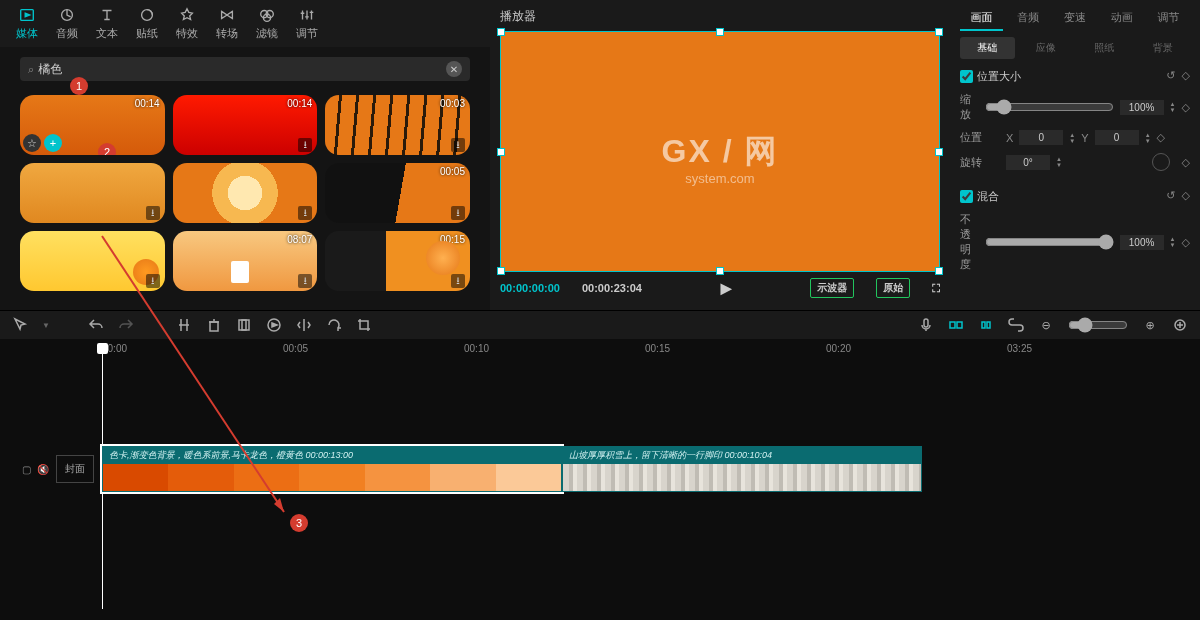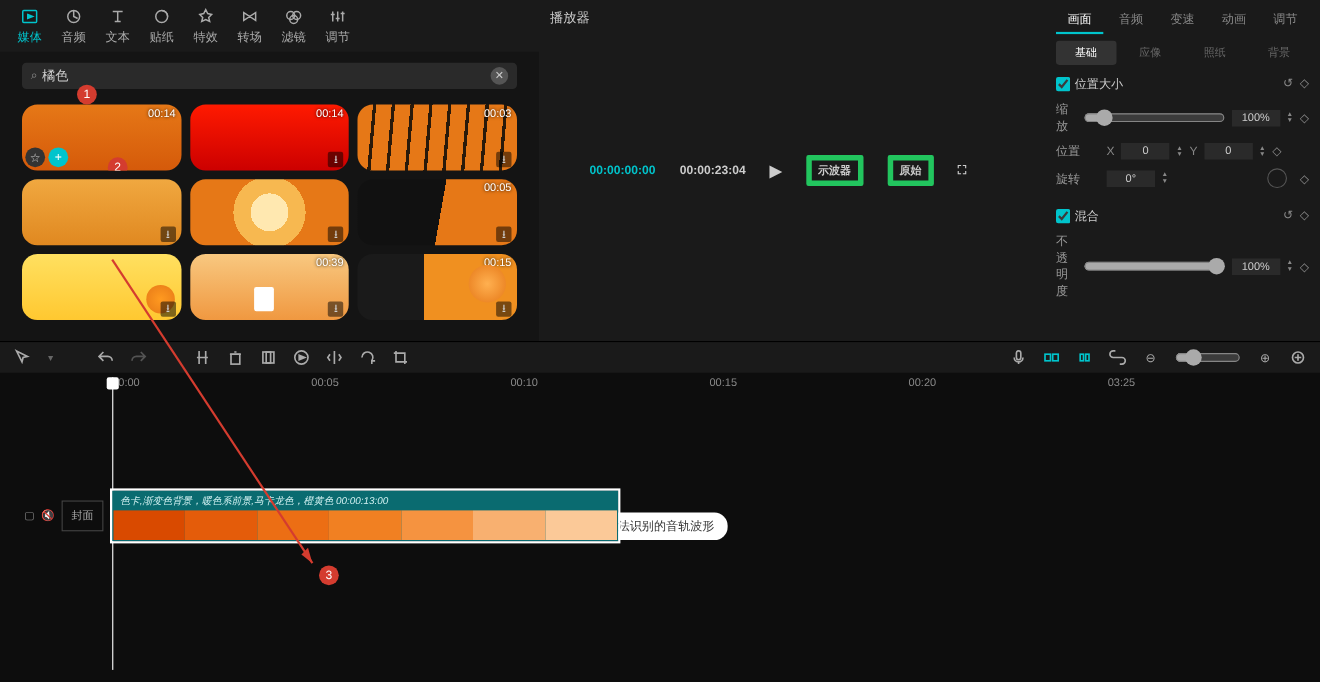--- a/index.html
+++ b/index.html
@@ -23,33 +23,33 @@
 .ann { position:absolute; width:18px; height:18px; border-radius:50%; background:#d43c2f; color:#fff; display:flex; align-items:center; justify-content:center; font-size:11px; z-index:10; }
 .arrow { position:absolute; pointer-events:none; z-index:9; }
 .grid { display:grid; grid-template-columns:repeat(3,1fr); gap:8px; margin-top:14px; }
 .thumb { position:relative; height:60px; border-radius:14px; overflow:hidden; cursor:pointer; }
 .thumb .dur { position:absolute; top:3px; right:5px; font-size:10px; color:#fff; text-shadow:0 0 3px #000; }
 .thumb .dl { position:absolute; bottom:3px; right:5px; width:14px; height:14px; background:rgba(0,0,0,0.5); border-radius:2px; display:flex; align-items:center; justify-content:center; font-size:10px; }
 .thumb .addbar { position:absolute; bottom:3px; left:3px; display:flex; gap:3px; }
 .addbar .fav,.addbar .add { width:18px; height:18px; border-radius:50%; display:flex; align-items:center; justify-content:center; font-size:11px; }
 .fav { background:#333; color:#ccc; }
 .add { background:#00c4cc; color:#fff; }
-.mid-panel { flex:1; background:#1a1a1a; display:flex; padding:6px 10px; }
+.mid-panel { flex:1; background:#1a1a1a; display:flex; flex-direction:column; padding:6px 10px; }
 .mid-head { font-size:12px; color:#ccc; padding:2px 0 6px; }
 .preview { flex:1; border:1px solid #00c4cc; background:#e67817; position:relative; }
 .preview .h { position:absolute; width:8px; height:8px; background:#fff; border:1px solid #00c4cc; }
 .h.tl{top:-4px;left:-4px}.h.tr{top:-4px;right:-4px}.h.bl{bottom:-4px;left:-4px}.h.br{bottom:-4px;right:-4px}
 .h.tm{top:-4px;left:50%;margin-left:-4px}.h.bm{bottom:-4px;left:50%;margin-left:-4px}
 .h.ml{left:-4px;top:50%;margin-top:-4px}.h.mr{right:-4px;top:50%;margin-top:-4px}
 .watermark { position:absolute; top:50%; left:50%; transform:translate(-50%,-50%); font-size:32px; color:rgba(255,255,255,0.6); font-weight:bold; letter-spacing:2px; white-space:nowrap; }
 .wm2 { font-size:13px; color:rgba(255,255,255,0.5); position:absolute; top:58%; left:50%; transform:translateX(-50%); }
 .pctrl { display:flex; align-items:center; gap:22px; padding:6px 0; font-size:11px;font-weight:bold; }
 .pctrl .t1 { color:#00c4cc; }
 .pctrl .play { margin-left:auto; margin-right:auto; cursor:pointer; font-size:14px; }
-.pctrl .btn { border:5px solid #22c55e; padding:2px 6px; border-radius:2px; cursor:pointer; font-size:10px; }
+.pctrl .btn { border:1px solid #22c55e; padding:2px 6px; border-radius:2px; cursor:pointer; font-size:10px; }
 .right-panel { width:250px; background:#1a1a1a; padding:6px 10px; font-size:11px; }
 .rtabs { display:flex; gap:4px; margin-bottom:6px; }
 .rtabs div { flex:1; text-align:center; padding:4px 0; cursor:pointer; color:#888; }
 .rtabs div.active { color:#fff; border-bottom:2px solid #00c4cc; }
 .subtabs { display:flex; gap:4px; margin-bottom:10px; }
 .subtabs div { flex:1; text-align:center; padding:4px 0; cursor:pointer; font-size:10px; color:#666; border-radius:3px; }
 .subtabs div.active { background:#333; color:#fff; }
 .prop-row { display:flex; align-items:center; gap:6px; margin:8px 0; }
 .prop-row .lbl { width:40px; color:#999; }
 .prop-row input[type=range] { flex:1; accent-color:#aaa; }
@@ -190,36 +190,48 @@
             </div>
           <div class="thumb" style="background:linear-gradient(100deg,#111 52%,#e67817 52%)">
               <span class="dur">00:05</span>
               <span class="dl">⭳</span>
             </div>
           <div class="thumb" style="background:linear-gradient(#ffe060,#ffc830)">
               <div style="position:absolute;right:6px;bottom:6px;width:26px;height:26px;border-radius:50%;background:radial-gradient(#ff9a20,#e67817)"></div>
               <span class="dl">⭳</span>
             </div>
           <div class="thumb" style="background:linear-gradient(#f8c880,#f09840)">
-              <span class="dur">00:39</span>
+              <span class="dur">08:07</span>
               <div style="position:absolute;left:40%;bottom:8px;width:18px;height:22px;background:#fff;border-radius:2px"></div>
               <span class="dl">⭳</span>
             </div>
           <div class="thumb" style="background:linear-gradient(90deg,#1a1a1a 42%,#f09020 42%)">
               <span class="dur">00:15</span>
               <div style="position:absolute;right:10px;top:10px;width:34px;height:34px;border-radius:50%;background:radial-gradient(#ffb050,#e67817)"></div>
               <span class="dl">⭳</span>
             </div>
         </div>
       </div>
     </div>
   </div>
 
   <div class="mid-panel">
     <div class="mid-head">播放器</div>
+    <div class="preview">
+      <div class="h tl"></div>
+        <div class="h tm"></div>
+        <div class="h tr"></div>
+      <div class="h ml"></div>
+        <div class="h mr"></div>
+      <div class="h bl"></div>
+        <div class="h bm"></div>
+        <div class="h br"></div>
+      <div class="watermark">GX / 网</div>
+      <div class="wm2">system.com</div>
+    </div>
     <div class="pctrl">
       <span class="t1">00:00:00:00</span>
       <span>00:00:23:04</span>
       <span class="play">▶</span>
       <span class="btn">示波器</span>
       <span class="btn">原始</span>
       <span style="cursor:pointer">⛶</span>
     </div>
   </div>
 
@@ -413,16 +425,20 @@
           <div class="strip">
             <div style="flex:1;background:#d94a00"></div>
               <div style="flex:1;background:#e45c0a"></div>
             <div style="flex:1;background:#ec6e14"></div>
               <div style="flex:1;background:#f18022"></div>
             <div style="flex:1;background:#f59340"></div>
               <div style="flex:1;background:#f8b070"></div>
             <div style="flex:1;background:#fbc998"></div>
           </div>
         </div>
+        <div class="clip" style="width:360px">
+          <div class="meta">山坡厚厚积雪上，留下清晰的一行脚印    00:00:10:04</div>
+          <div class="strip" style="background:repeating-linear-gradient(90deg,#d8d4cc 0 6px,#c0bcb4 6px 10px,#e8e4dc 10px 14px)"></div>
+        </div>
       </div>
     </div>
   </div>
 </div>
 
 </body></html>

